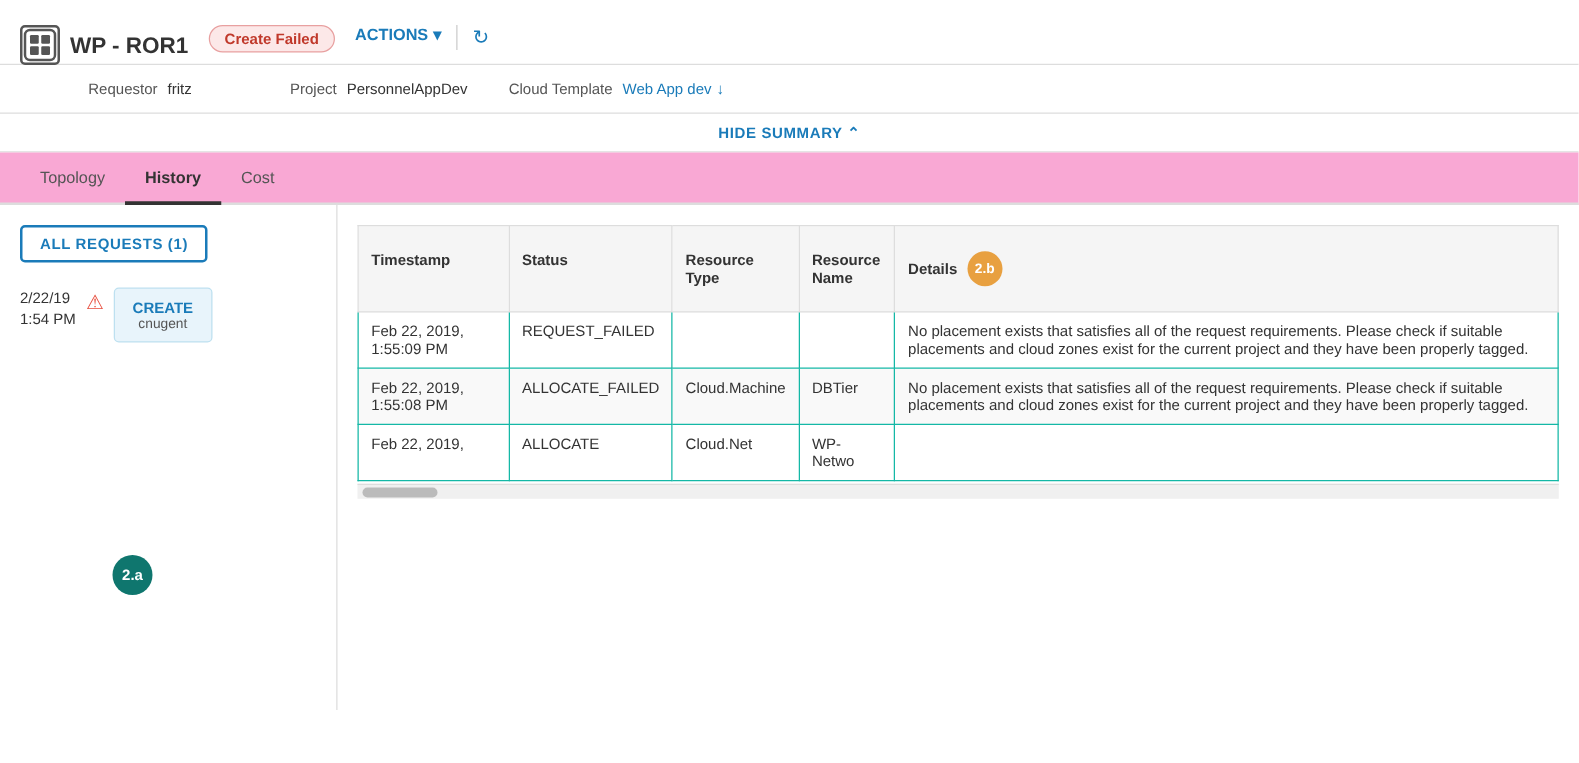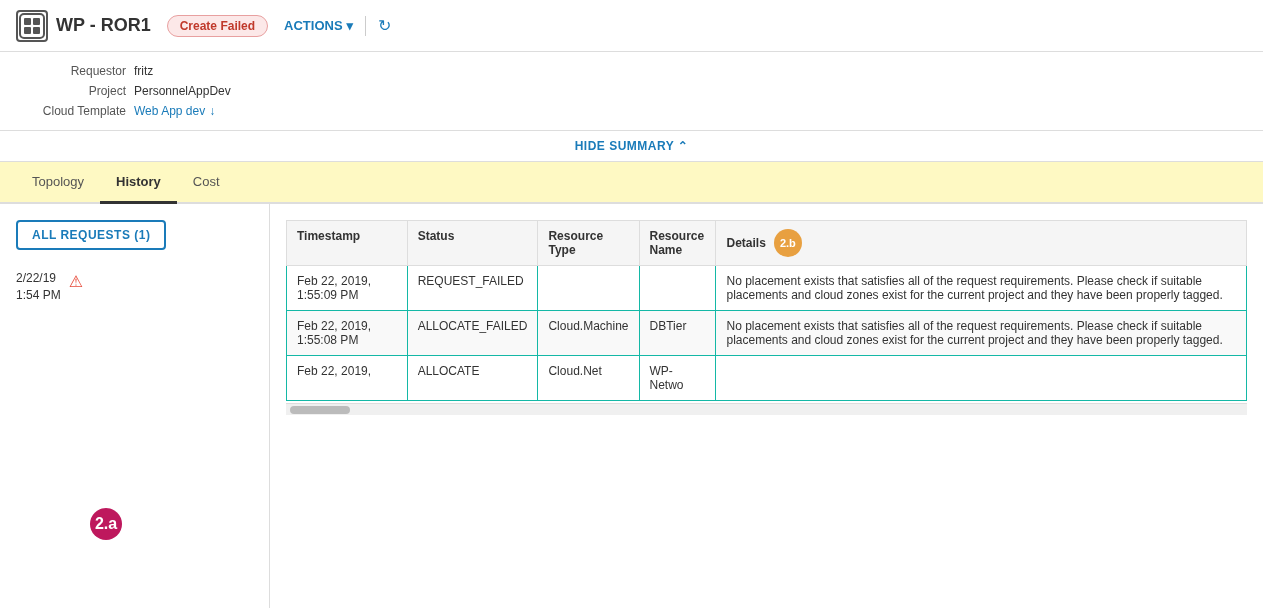--- a/index.html
+++ b/index.html
@@ -1,64 +1,64 @@
 <!DOCTYPE html>
 <html><head>
   <meta charset="utf-8">
   <style>
     * { box-sizing: border-box; margin: 0; padding: 0; }
     body { font-family: Arial, sans-serif; font-size: 13px; color: #333; background: #fff; width: 1263px; height: 610px; overflow: hidden; }
 
     
-    .header { display: flex; align-items: center; padding: 8px 16px; border-bottom: 1px solid #ddd; background: #fff; height: 52px; }
+    .header { display: flex; align-items: flex-start; padding: 20px 16px; border-bottom: 1px solid #ddd; background: #fff; height: 52px; }
     .logo { display: flex; align-items: center; gap: 8px; font-size: 18px; font-weight: bold; color: #333; margin-right: 16px; }
     .logo-icon { width: 32px; height: 32px; border: 2px solid #555; border-radius: 4px; display: flex; align-items: center; justify-content: center; font-size: 11px; font-weight: bold; color: #555; }
     .status-badge { background: #fce8e8; color: #c0392b; border: 1px solid #e8a0a0; border-radius: 12px; padding: 3px 12px; font-size: 12px; font-weight: 600; margin-right: 16px; }
     .actions-btn { color: #1a7bb9; font-size: 13px; font-weight: 600; cursor: pointer; display: flex; align-items: center; gap: 4px; border: none; background: none; }
     .divider-v { width: 1px; height: 20px; background: #ccc; margin: 0 12px; }
     .refresh-btn { background: none; border: none; cursor: pointer; color: #1a7bb9; font-size: 16px; }
 
     
     .summary { display: flex; padding: 12px 16px; border-bottom: 1px solid #ddd; background: #fff; }
     .summary-left { width: 200px; }
     .no-description { color: #777; font-size: 12px; margin-top: 4px; }
     .summary-meta { display: flex; gap: 60px; flex: 1; }
-    .meta-col { display: flex; flex-direction: column; gap: 6px; }
+    .meta-col { display: flex; flex-direction: row; gap: 6px; }
     .meta-row { display: flex; gap: 8px; align-items: baseline; }
     .meta-label { color: #555; font-size: 12px; width: 110px; text-align: right; }
     .meta-value { color: #333; font-size: 12px; }
     .meta-link { color: #1a7bb9; font-size: 12px; text-decoration: none; display: flex; align-items: center; gap: 4px; }
     .hide-summary { text-align: center; padding: 8px; color: #1a7bb9; font-size: 12px; font-weight: 600; cursor: pointer; border-bottom: 1px solid #ddd; letter-spacing: 0.5px; }
 
     
-    .tabs { display: flex; gap: 0; padding: 0 16px; border-bottom: 2px solid #ddd; background: #fef9c3; }
+    .tabs { display: flex; gap: 0; padding: 0 16px; border-bottom: 2px solid #ddd; background: #f9a8d4; }
     .tab { padding: 12px 16px; font-size: 13px; cursor: pointer; color: #555; border-bottom: 3px solid transparent; margin-bottom: -2px; }
     .tab.active { color: #333; border-bottom: 3px solid #333; font-weight: 600; }
 
     
     .content { display: flex; height: calc(610px - 52px - 78px - 30px - 46px); }
 
     
     .left-panel { width: 270px; min-width: 270px; border-right: 1px solid #ddd; padding: 16px; position: relative; }
     .all-requests-btn { background: #fff; border: 2px solid #1a7bb9; color: #1a7bb9; border-radius: 4px; padding: 6px 14px; font-size: 12px; font-weight: 700; cursor: pointer; letter-spacing: 0.5px; }
     .request-item { display: flex; align-items: flex-start; margin-top: 20px; gap: 8px; }
     .request-date { font-size: 12px; color: #333; line-height: 1.4; }
     .error-icon { color: #e74c3c; font-size: 16px; margin-top: 2px; }
     .request-action { background: #e8f4fb; border: 1px solid #bde0f0; border-radius: 4px; padding: 8px 14px; text-align: center; }
     .request-action-label { color: #1a7bb9; font-size: 12px; font-weight: 700; }
     .request-action-user { color: #555; font-size: 11px; }
-    .badge-2a { width: 32px; height: 32px; background: #be185d; border-radius: 50%; display: flex; align-items: center; justify-content: center; color: #fff; font-size: 16px; font-weight: 700; position: absolute; bottom: 68px; left: 90px; }
+    .badge-2a { width: 32px; height: 32px; background: #0f766e; border-radius: 50%; display: flex; align-items: center; justify-content: center; color: #fff; font-size: 12px; font-weight: 700; position: absolute; bottom: 92px; left: 90px; }
 
     
     .right-panel { flex: 1; padding: 16px; overflow: auto; }
     .events-title { font-size: 16px; color: #333; margin-bottom: 16px; font-weight: normal; }
 
     
     .events-table { width: 100%; border-collapse: collapse; font-size: 12px; }
-    .events-table th { background: #f5f5f5; border: 1px solid #ddd; padding: 8px 10px; text-align: left; font-weight: 600; color: #333; vertical-align: top; }
+    .events-table th { background: #f5f5f5; border: 1px solid #ddd; padding: 20px 10px; text-align: left; font-weight: 600; color: #333; vertical-align: top; }
     .events-table td { border: 1px solid #14b8a6; padding: 8px 10px; vertical-align: top; color: #333; }
     .events-table tr:nth-child(even) { background: #f9f9f9; }
     .events-table tr:nth-child(odd) { background: #fff; }
     .badge-2b { width: 28px; height: 28px; background: #e8a040; border-radius: 50%; display: inline-flex; align-items: center; justify-content: center; color: #fff; font-size: 11px; font-weight: 700; margin-left: 8px; vertical-align: middle; }
 
     .th-details { display: flex; align-items: center; }
   </style>
 </head>
 <body>
 
@@ -122,20 +122,24 @@
   <div class="left-panel">
     <button class="all-requests-btn">ALL REQUESTS (1)</button>
     <div class="request-item">
       <div>
         <div class="request-date">
           <span>2/22/19</span><br>
           <span>1:54 PM</span>
         </div>
       </div>
       <div class="error-icon">⚠</div>
+      <div class="request-action">
+        <div class="request-action-label">CREATE</div>
+        <div class="request-action-user">cnugent</div>
+      </div>
     </div>
     <div class="badge-2a">2.a</div>
   </div>
 
   <div class="right-panel">
 
     <table class="events-table">
       <thead>
         <tr>
           <th>Timestamp</th>

